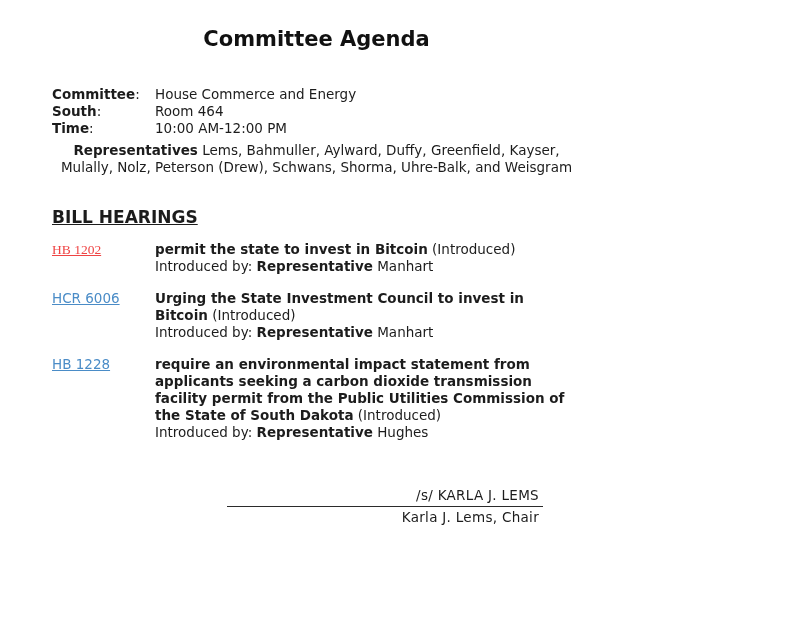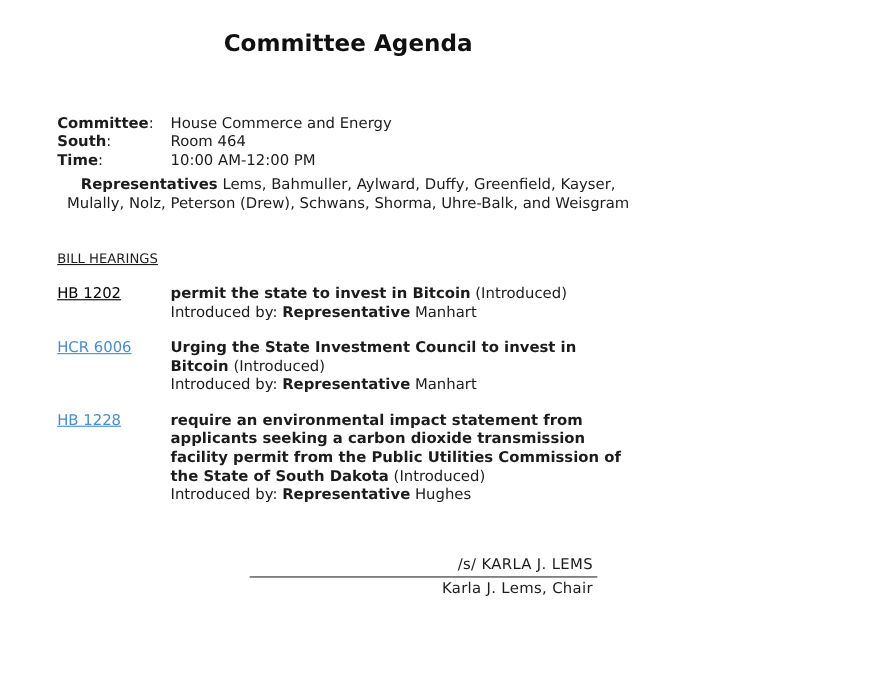--- a/index.html
+++ b/index.html
@@ -20,32 +20,32 @@
     height: 620px;
   }
   .doc-title {
     margin: 0;
     text-align: center;
     font-size: 21px;
     line-height: 26px;
     font-weight: bold;
     color: #111111;
   }
-  .details { margin-top: 52px; }
+  .details { margin-top: 34px; }
   .detail-row { display: flex; }
   .detail-label-cell { flex: 0 0 103px; }
   .detail-label-cell b { font-weight: bold; }
   .detail-value { flex: 1; }
   .reps { margin-top: 5px; max-width: 655px; text-align: center; }
   .reps b { font-weight: bold; }
   .section-heading {
     margin-top: 33px;
     text-decoration: underline;
-    font-weight: normal;
-    font-size: 12px;
+    font-weight: bold;
+    font-size: 17px;
   }
   .bills { margin-top: 15px; }
   .bill { display: flex; margin-bottom: 15px; }
   .bill-number-cell { flex: 0 0 103px; }
   .bill-link {
     text-decoration: underline;
     cursor: pointer;
   }
   .bill-desc { max-width: 565px; }
   .bill-title { font-weight: bold; }
@@ -88,21 +88,21 @@
     </div>
   </div>
 
   <p class="reps"><b>Representatives</b> <span>Lems, Bahmuller, Aylward, Duffy, Greenfield, Kayser, Mulally, Nolz, Peterson (Drew), Schwans, Shorma, Uhre-Balk, and Weisgram</span></p>
 
   <div class="section-heading">BILL HEARINGS</div>
 
   <div class="bills">
 
     <div class="bill">
-      <span class="bill-number-cell"><a class="bill-link" style="color: #000000;">HB 1202</a></span>
+      <span class="bill-number-cell"><a class="bill-link" style="color: #ef4444; font-family: Liberation Serif, serif;">HB 1202</a></span>
       <span class="bill-desc">
         <span class="bill-title">permit the state to invest in Bitcoin</span> <span>(Introduced)</span><br>
         <span>Introduced by:</span> <span class="sponsor-role">Representative</span> <span>Manhart</span>
       </span>
     </div>
 
     <div class="bill">
       <span class="bill-number-cell"><a class="bill-link" style="color: rgb(74, 140, 199);">HCR 6006</a></span>
       <span class="bill-desc">
         <span class="bill-title">Urging the State Investment Council to invest in Bitcoin</span> <span>(Introduced)</span><br>

